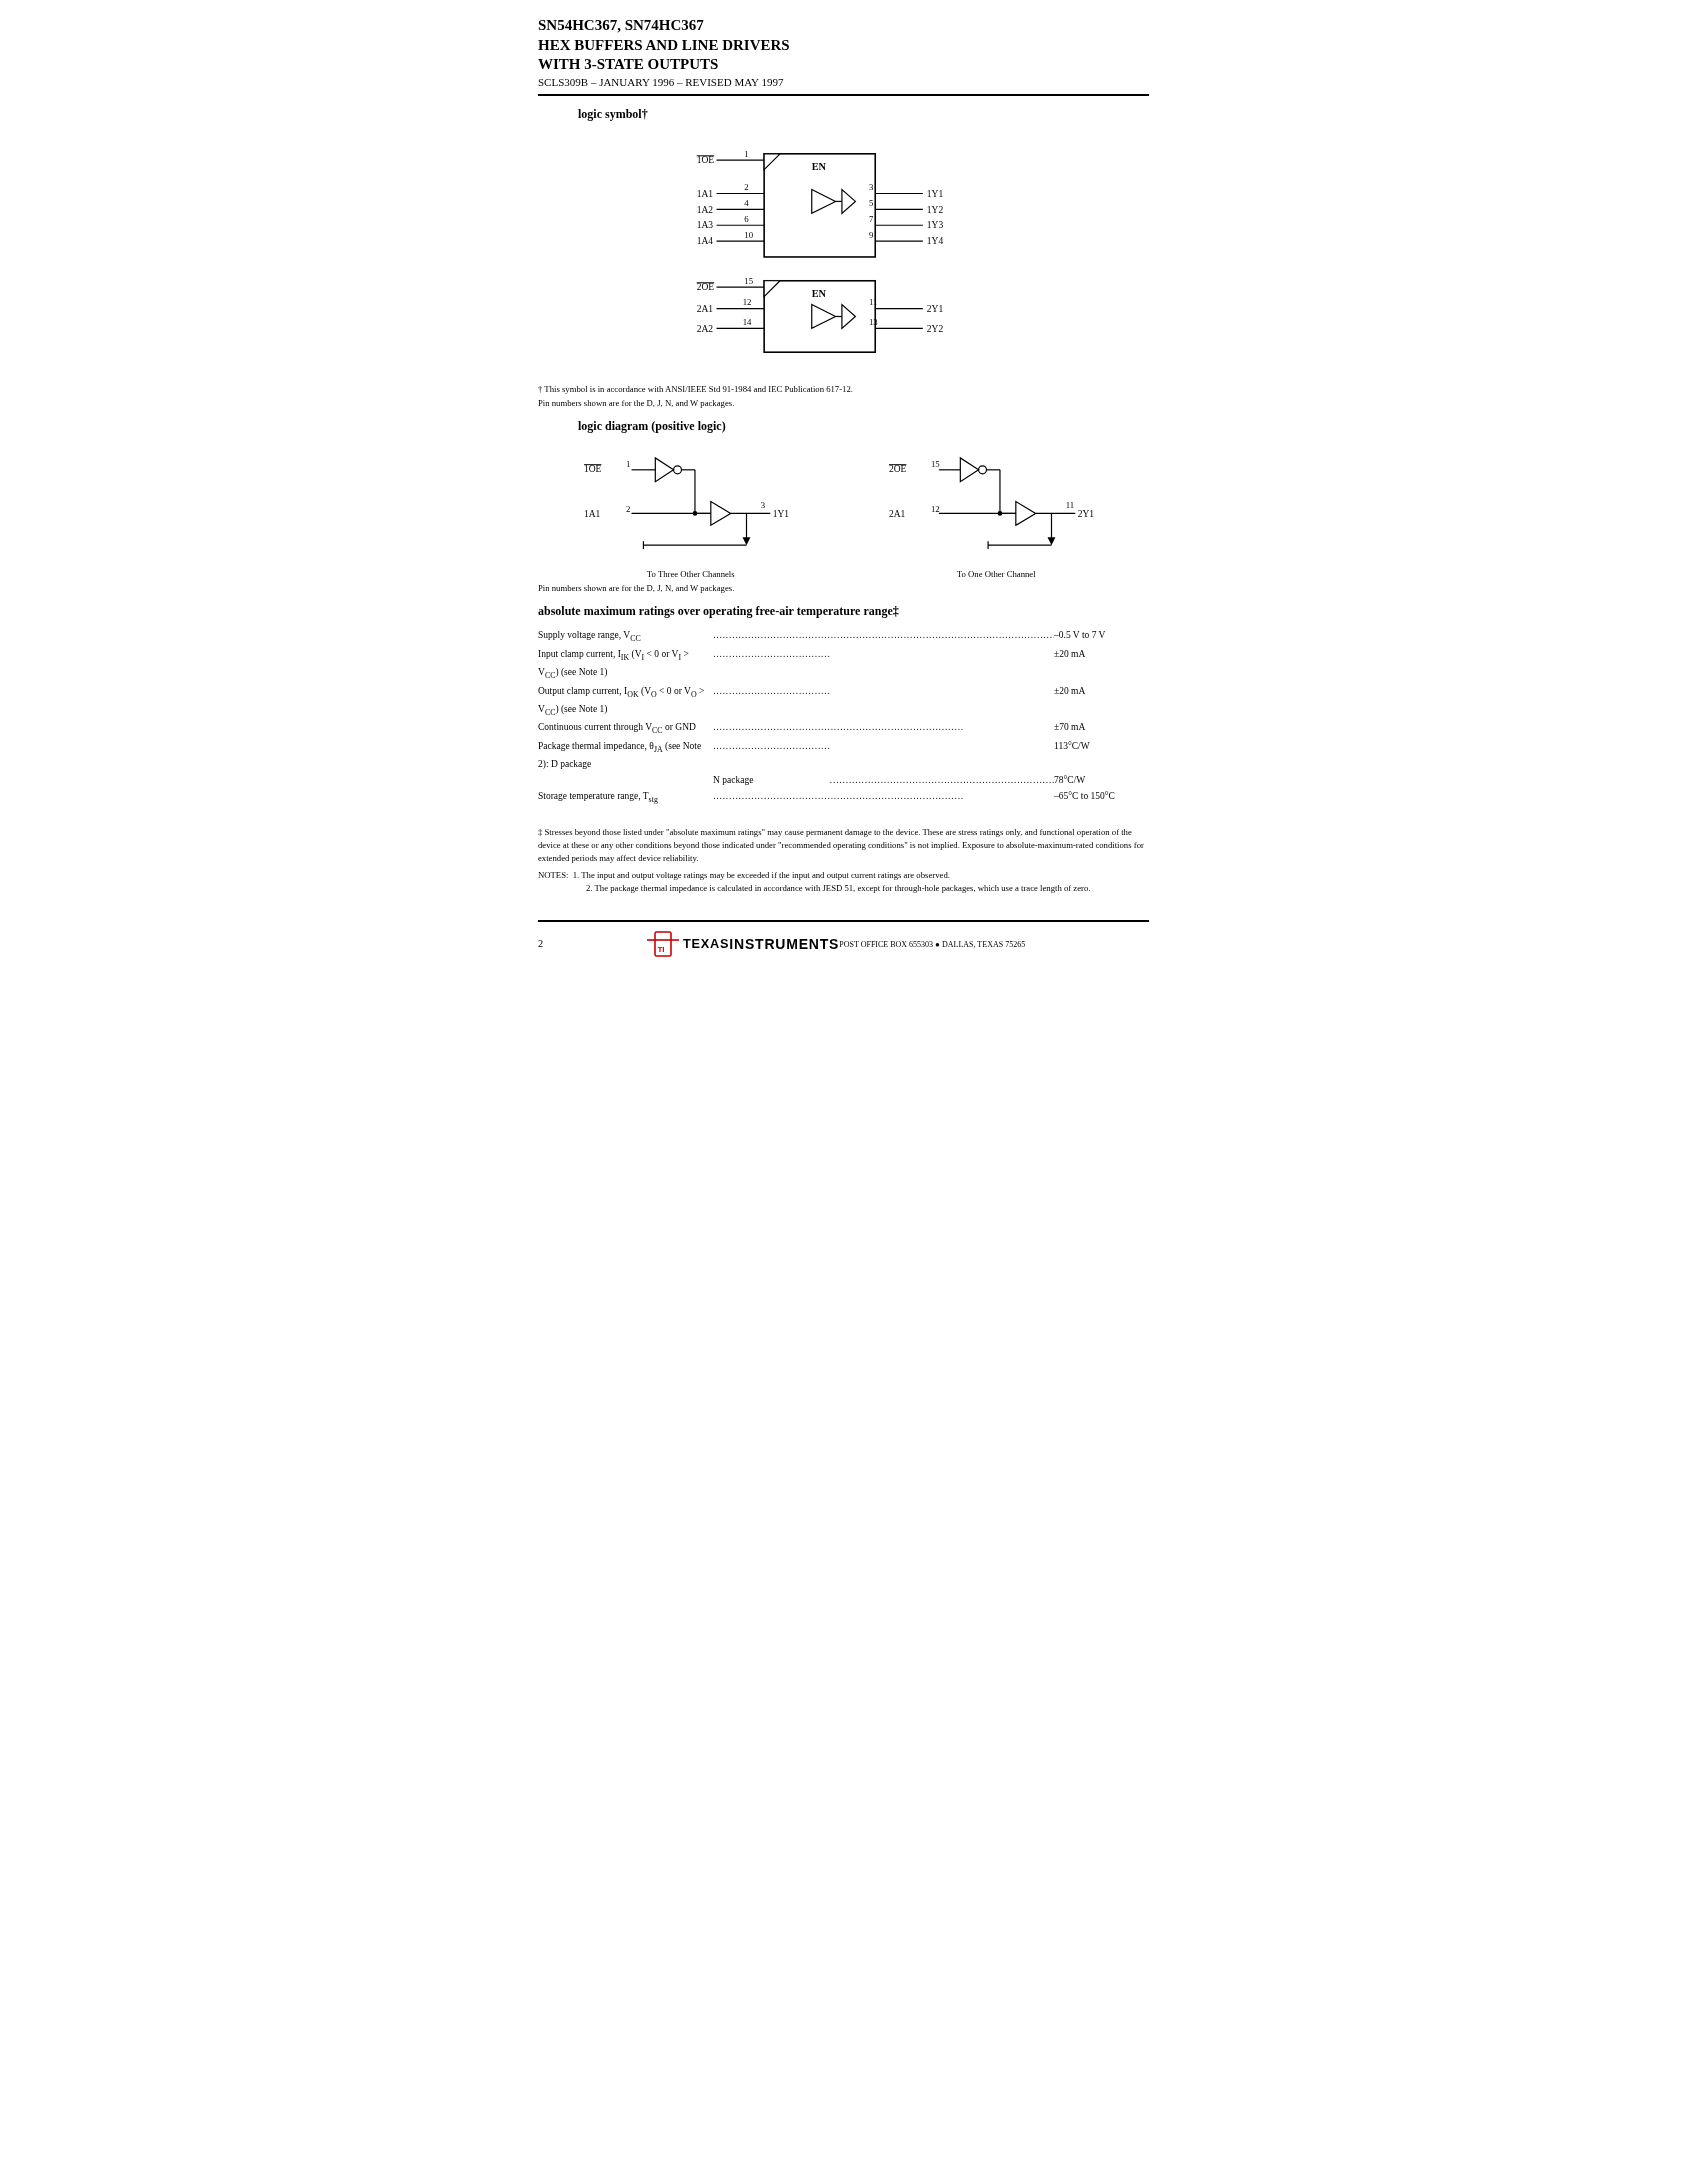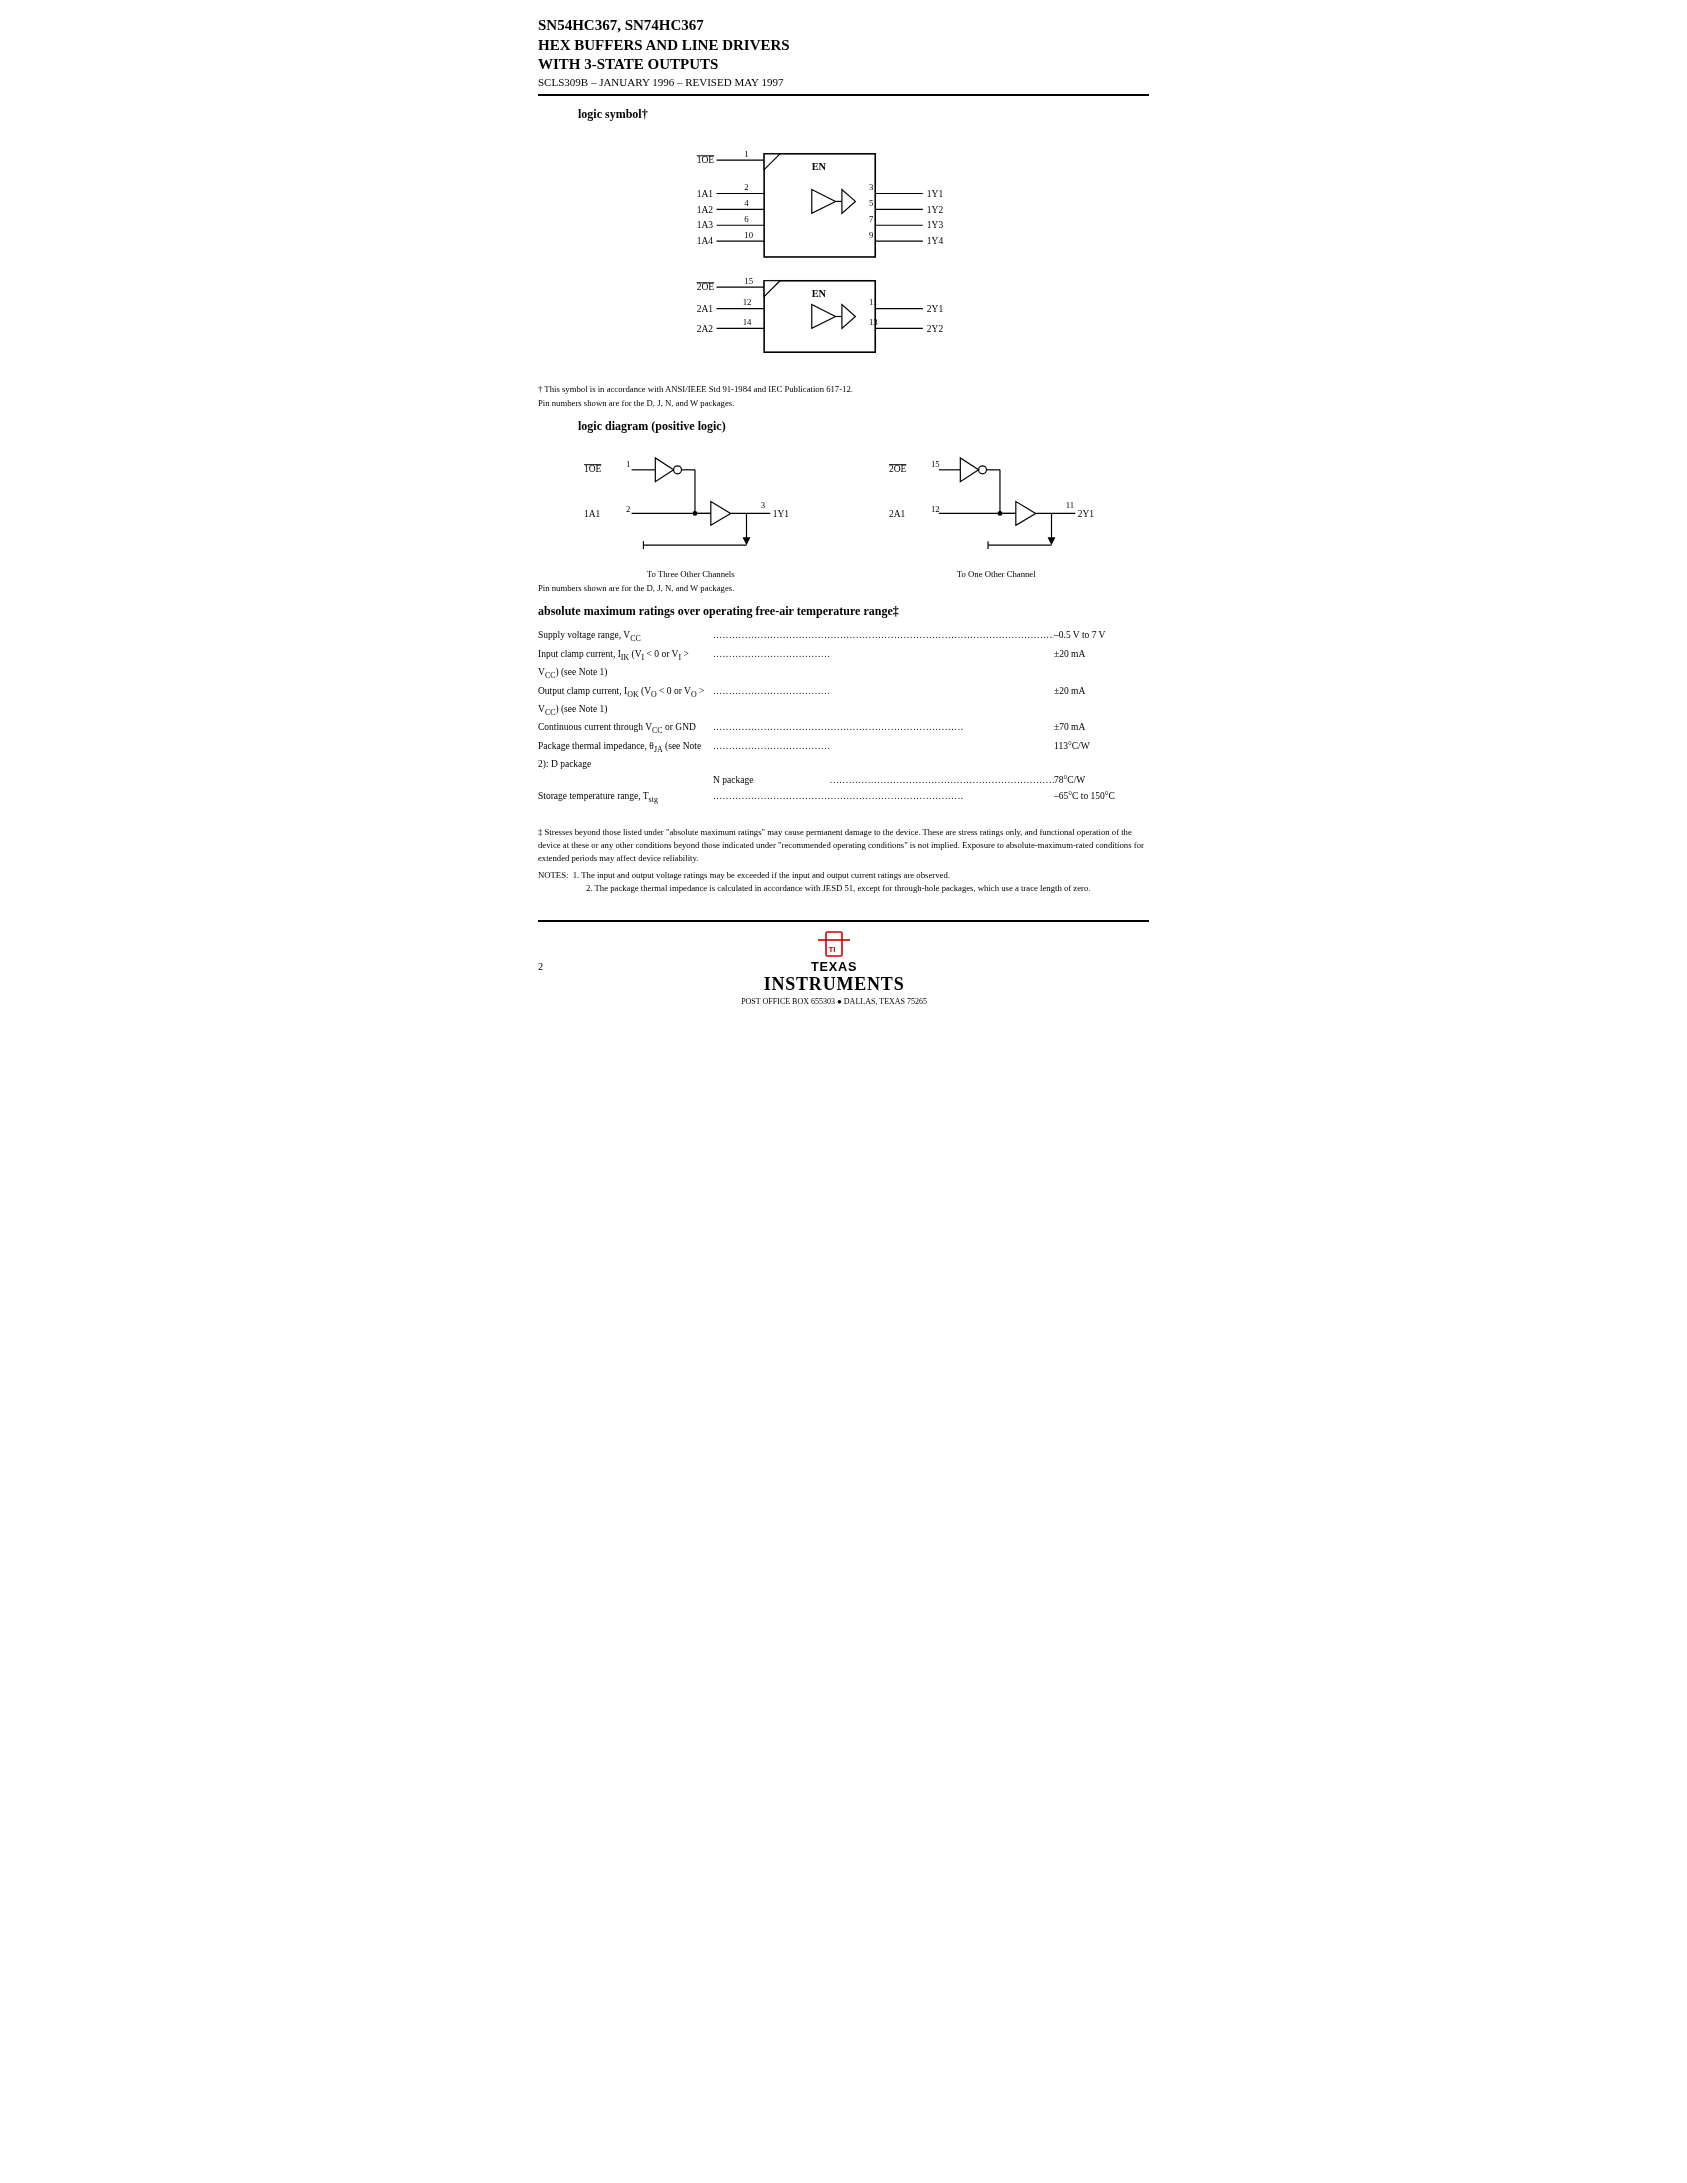--- a/index.html
+++ b/index.html
@@ -119,21 +119,21 @@
       display: flex;
       justify-content: space-between;
       align-items: center;
       margin-top: 3.2px;
     }
     .footer-page {
       font-size: 10.3px;
     }
     .footer-logo {
       display: flex;
-      flex-direction: column;
+      flex-direction: row;
       align-items: center;
     }
     .footer-address {
       font-size: 8px;
       text-align: center;
       margin-top: 1.6px;
     }
   </style>
 </head>
 <body>
@@ -381,19 +381,19 @@
 
   <div class="footer-logo">
 
     <svg width="40" height="32" viewBox="0 0 50 40" style="font-size:13px">
 
       <rect x="15" y="5" width="20" height="30" rx="2" fill="none" stroke="#cc0000" stroke-width="2"></rect>
       <line x1="5" y1="15" x2="45" y2="15" stroke="#cc0000" stroke-width="2"></line>
       <text x="18" y="30" font-family="Arial" font-size="10" font-weight="bold" fill="#cc0000">TI</text>
     </svg>
     <div style="font-size:12.7px; font-weight:bold; font-family:Arial,sans-serif; letter-spacing:0.8px;">TEXAS</div>
-    <div style="font-size:18px; font-weight:bold; font-family:Liberation Serif, serif; letter-spacing:0.8px;">INSTRUMENTS</div>
+    <div style="font-size:14px; font-weight:bold; font-family:Liberation Sans, sans-serif; letter-spacing:0.8px;">INSTRUMENTS</div>
     <div class="footer-address">POST OFFICE BOX 655303 ● DALLAS, TEXAS 75265</div>
   </div>
 
   <div style="width:24px;"></div>
 </div>
 
 
 </body></html>

